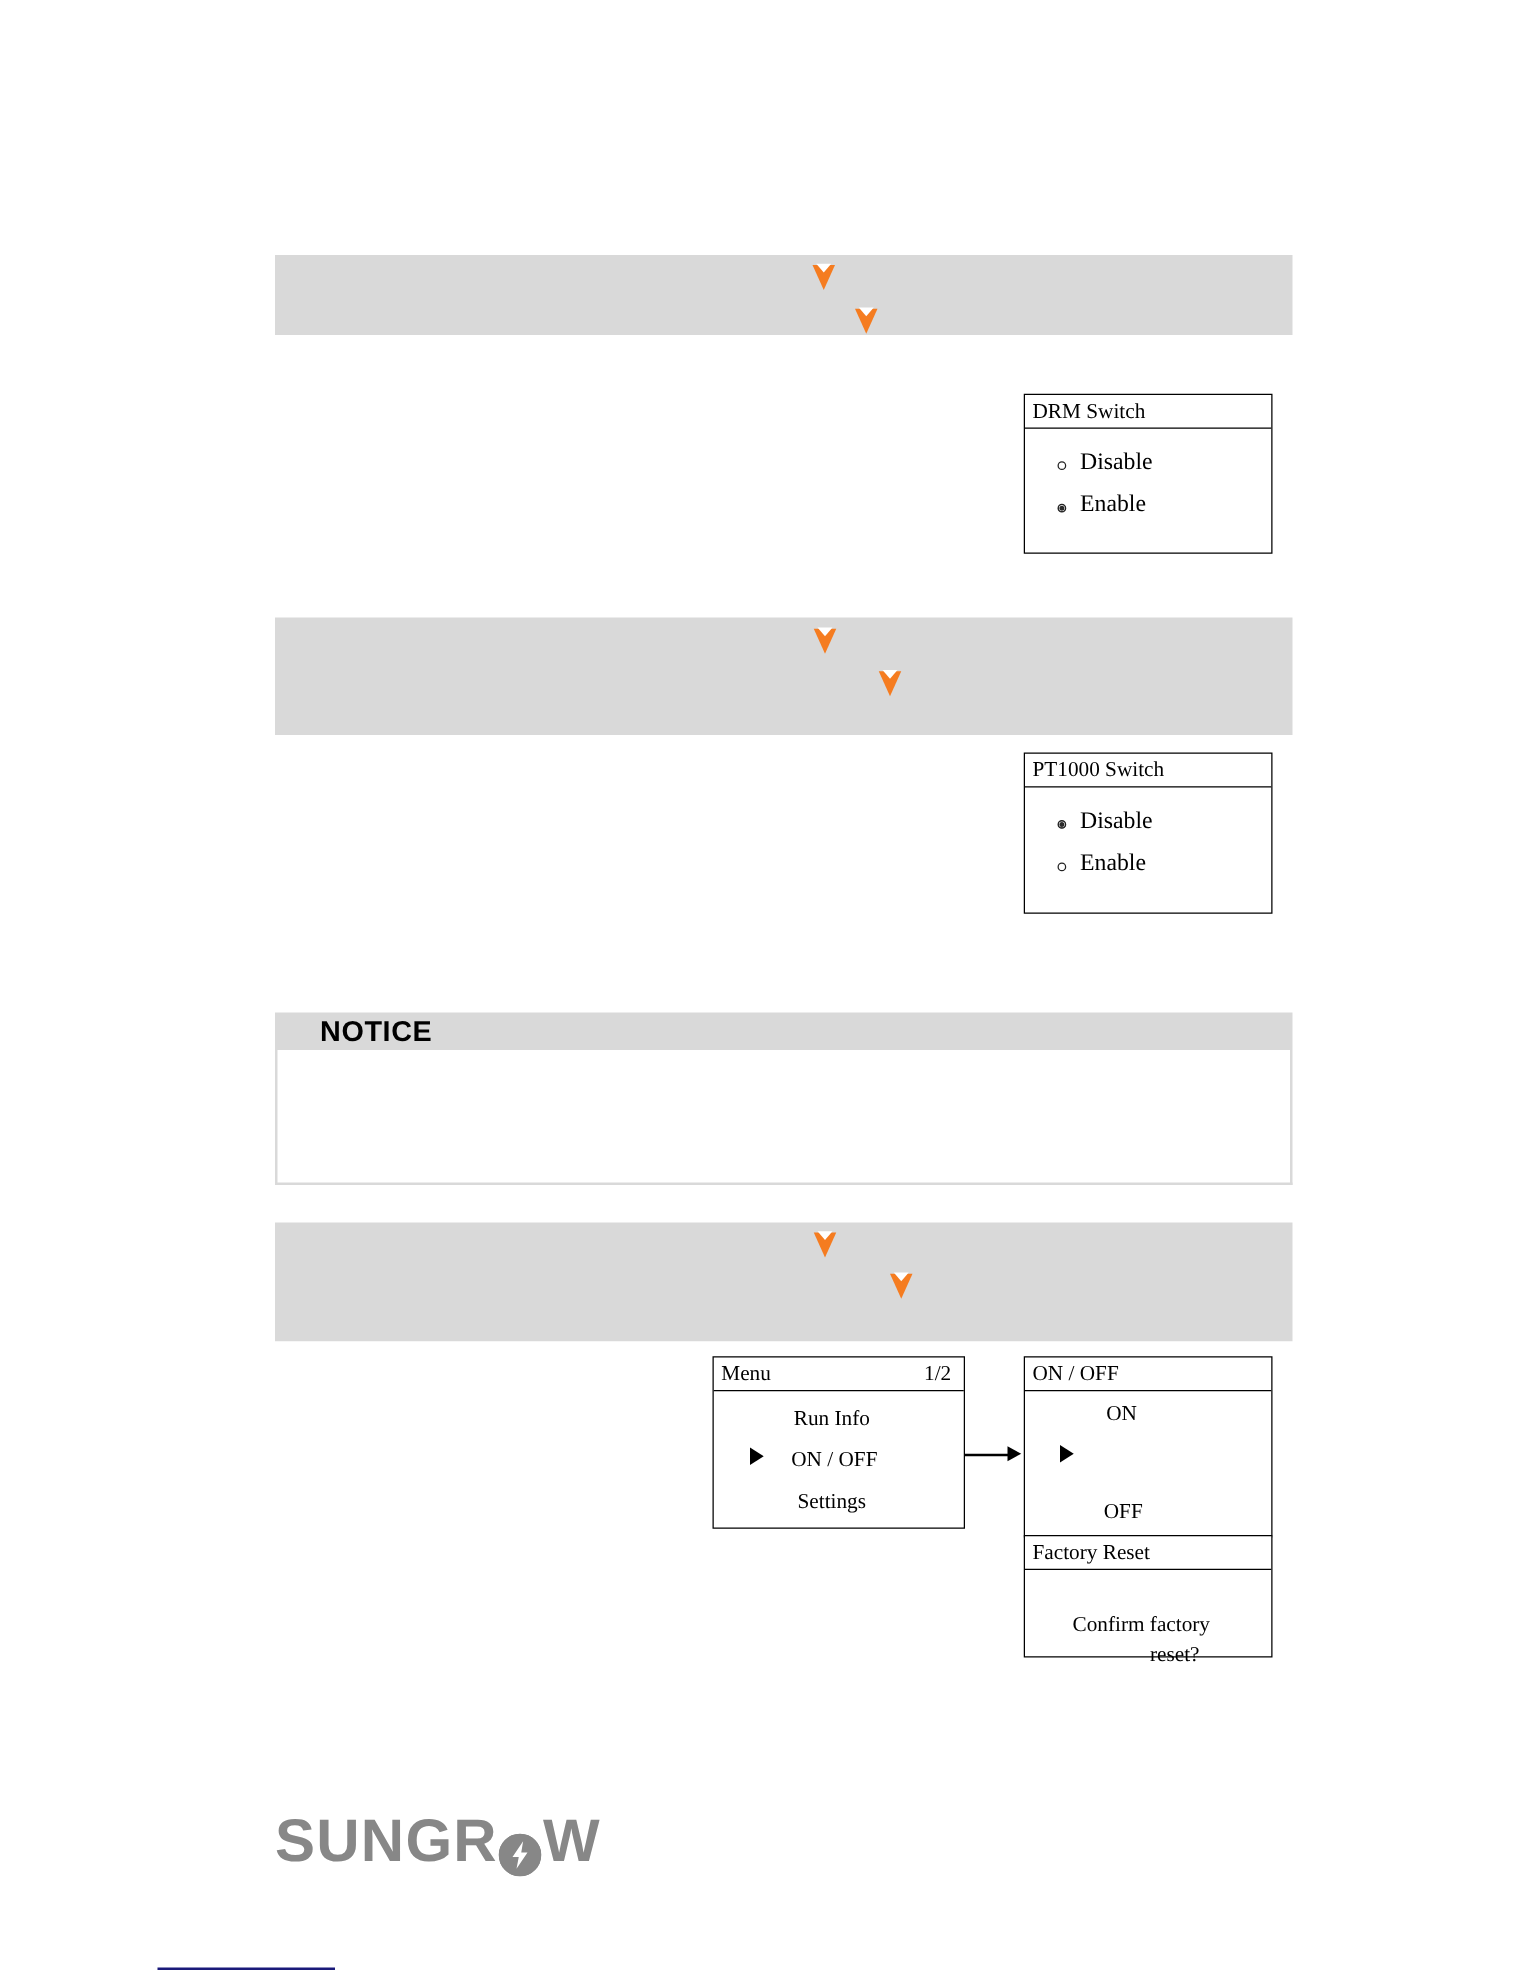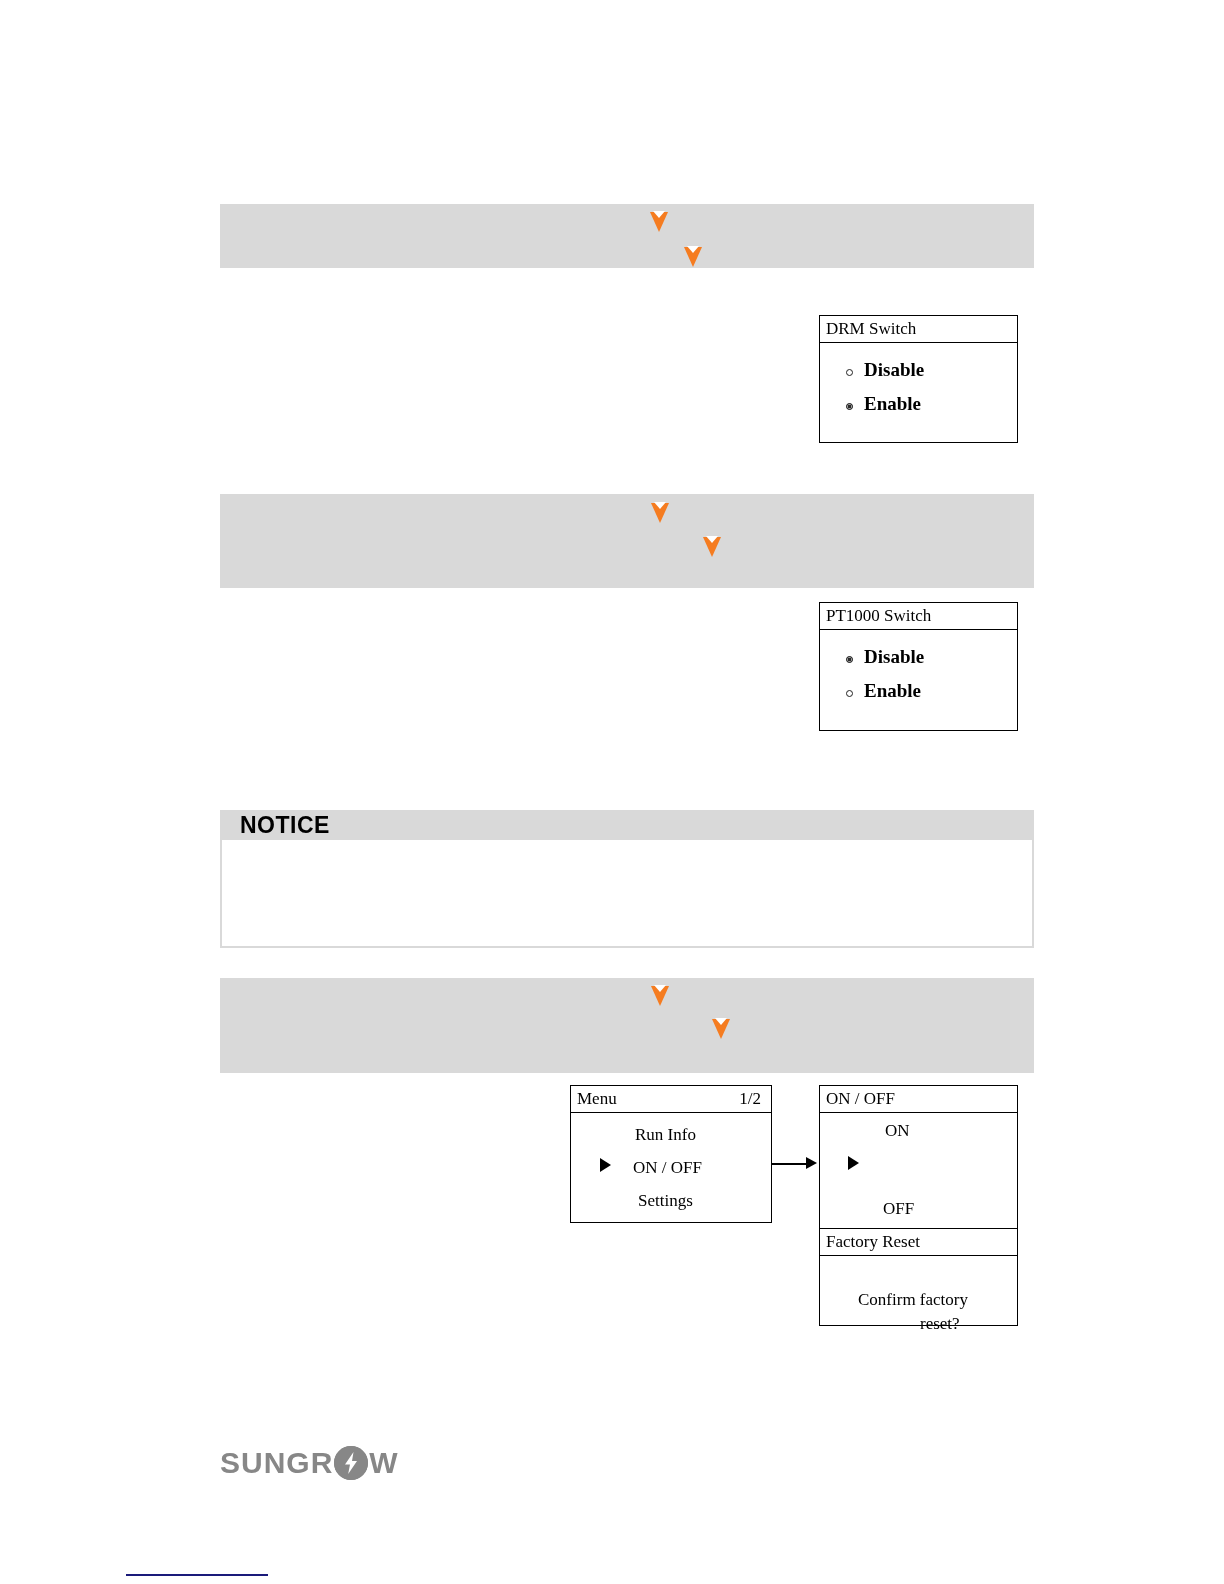--- a/index.html
+++ b/index.html
@@ -68,21 +68,20 @@
   .lcd-body {
     position: relative;
     height: calc(100% - 27.6px);
   }
 
   .opt {
     position: absolute;
     font-size: 19px;
     color: #000;
     white-space: nowrap;
-    font-weight: bold;
   }
   
   .radio {
     position: absolute;
     width: 7px; height: 7px;
     border: 1.1px solid #222;
     border-radius: 50%;
     box-sizing: border-box;
     background: #fff;
   }
@@ -112,21 +111,21 @@
     width: 814px;
   }
   .notice-head {
     background: #d9d9d9;
     height: 30px;
     line-height: 30px;
     font-family: "Liberation Sans", sans-serif;
     font-size: 23px;
     font-weight: 600;
     letter-spacing: 0.5px;
-    padding-left: 20px;
+    padding-left: 36px;
     color: #000;
     box-sizing: border-box;
   }
   .notice-body {
     height: 108px;
     border: 2px solid #d9d9d9;
     border-top: none;
     background: #fff;
     box-sizing: border-box;
   }
@@ -145,25 +144,25 @@
     border-left: 11px solid #000;
   }
 
   
   .logo {
     position: absolute;
     left: 220px;
     top: 1446px;
     font-family: "Liberation Sans", sans-serif;
     font-weight: 700;
-    font-size: 30px;
+    font-size: 48px;
     letter-spacing: 1px;
     color: #878787;
     display: flex;
-    align-items: center;
+    align-items: flex-end;
   }
   .logo .bolt-o {
     position: relative;
     display: inline-block;
     width: 34px; height: 34px;
     border-radius: 50%;
     background: #878787;
     margin: 0 1px;
     vertical-align: middle;
   }

